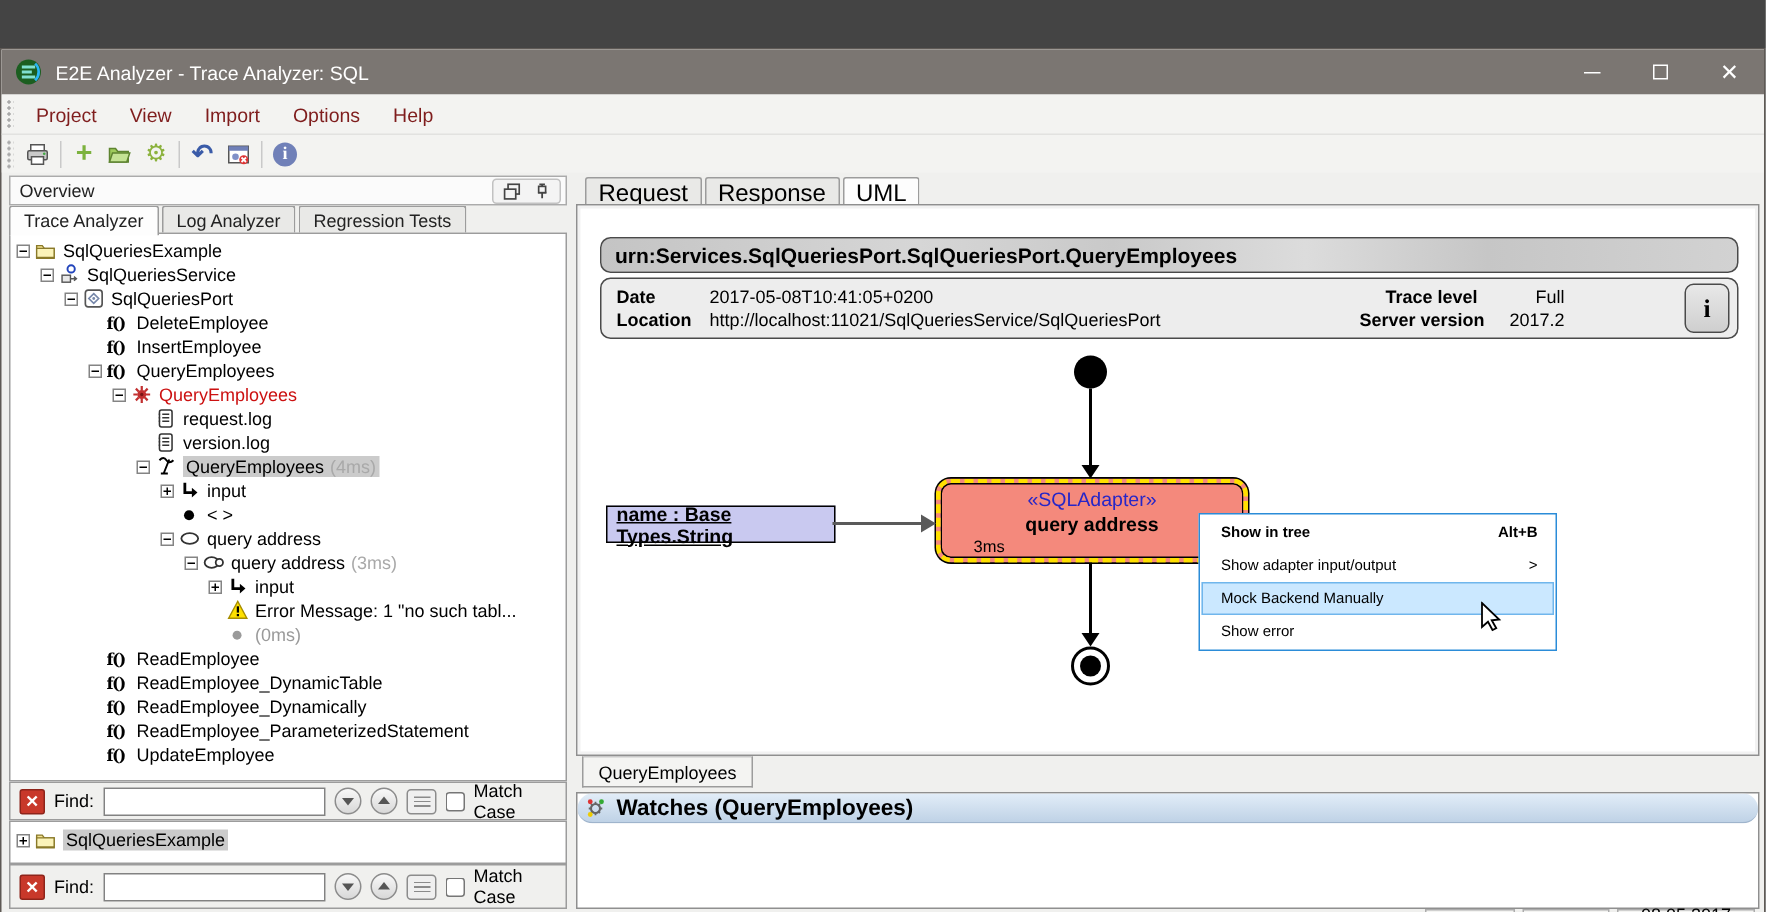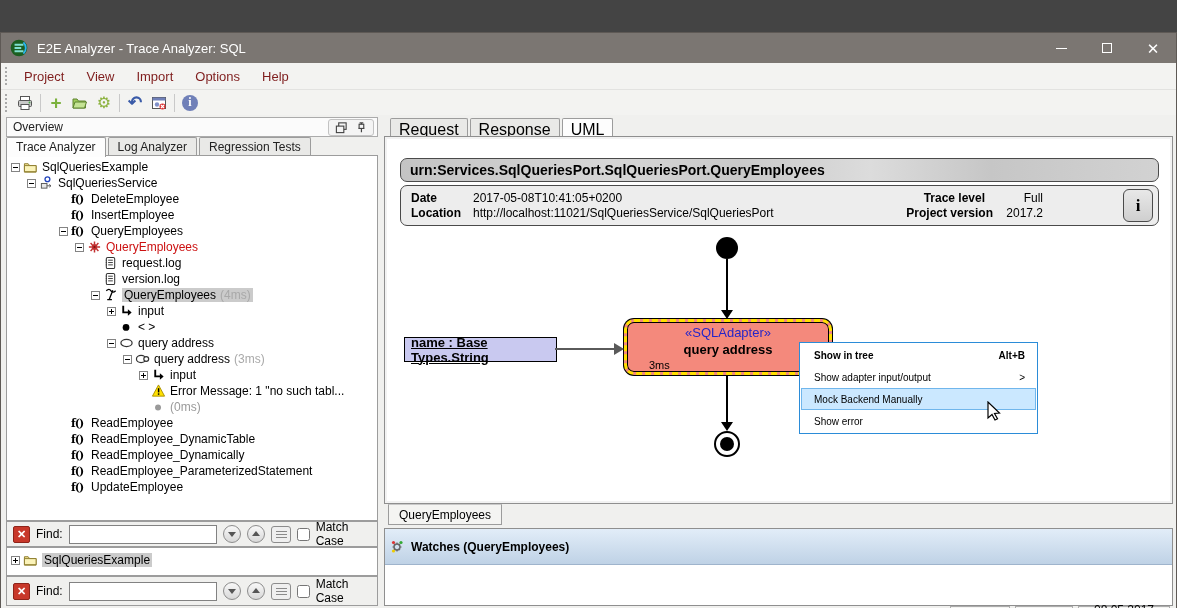--- a/index.html
+++ b/index.html
@@ -131,22 +131,22 @@
   .cmi { height:22px; display:flex; align-items:center; padding:0 10px 0 12px; border:1px solid transparent; }
   .cmi .sc { margin-left:auto; }
   .cmi.bold { font-weight:bold; }
   .cmi.hl { background:#CBE8FF; border-color:#70B6EC; }
   .cursor { position:absolute; left:602px; top:264px; z-index:6; }
   
   .btab { position:absolute; left:387px; top:471px; height:21px; background:#F4F4F2;
     border:1px solid #9C9C9C; border-top:1px solid #C9C9C9; font-size:12px; padding:3px 10px 0 10px; z-index:1; }
   .watches { position:absolute; left:383px; top:495px; width:789px; height:78px;
     background:#fff; border:1px solid #8F8F8F; }
-  .whead { height:36px; background:linear-gradient(#E2EDF8,#BFD2E6); border-bottom:1px solid #9FB4CC;
-    display:flex; align-items:center; gap:6px; padding-left:5px; font-size:12px; font-weight:bold; }
+  .whead { height:20px; background:linear-gradient(#E2EDF8,#BFD2E6); border-bottom:1px solid #9FB4CC;
+    display:flex; align-items:center; gap:6px; padding-left:5px; font-size:15px; font-weight:bold;border-radius:10px; }
   
   .statusbar { position:absolute; left:0; top:575px; width:100%; height:16px; background:#fdba74;
     border-top:1px solid #A9A9A9; font-size:12px; display:flex; align-items:center;text-align:center; }
   .stleft { padding-left:8px; }
   .stsegs { margin-left:auto; display:flex; gap:5px; margin-right:6px; }
   .stseg { height:22px; border:1px solid #ACACAC; background:#F4F4F2; }
   .stseg.s1 { width:60px; } .stseg.s2 { width:58px; }
   .stseg.date { width:92px; display:flex; align-items:center; justify-content:center; }
 </style>
 </head>
@@ -337,20 +337,27 @@
         </svg>
       <span class="tl">SqlQueriesExample</span>
     </div>
     <div class="ti" style="margin-left:20px">
       <span class="exp"></span>
       <svg class="tico" viewBox="0 0 15 15">
           <use href="#sym-service"></use>
         </svg>
       <span class="tl">SqlQueriesService</span>
     </div>
+    <div class="ti" style="margin-left:36px">
+      <span class="exp"></span>
+      <svg class="tico" viewBox="0 0 15 15">
+          <use href="#sym-port"></use>
+        </svg>
+      <span class="tl">SqlQueriesPort</span>
+    </div>
     <div class="ti" style="margin-left:52px">
       <span class="exp none"></span>
         <span class="ficon">f()</span>
       <span class="tl">DeleteEmployee</span>
     </div>
     <div class="ti" style="margin-left:52px">
       <span class="exp none"></span>
         <span class="ficon">f()</span>
       <span class="tl">InsertEmployee</span>
     </div>
@@ -516,21 +523,21 @@
       </div>
       <div class="inforow" style="top:20px">
         <span class="lbl">Location</span>
         <span>http://localhost:11021/SqlQueriesService/SqlQueriesPort</span>
       </div>
       <div class="inforow r" style="top:5px">
         <span class="lbl">Trace level</span>
         <span>Full</span>
       </div>
       <div class="inforow r" style="top:20px">
-        <span class="lbl">Project version</span>
+        <span class="lbl">Server version</span>
         <span>2017.2</span>
       </div>
       <div class="ibtn">i</div>
     </div>
 
     <div class="initstate"></div>
     <div class="vline" style="left:341px; top:122px; height:52px"></div>
     <div class="arrhead-down" style="left:336px; top:173px"></div>
 
     <div class="adapternode">

